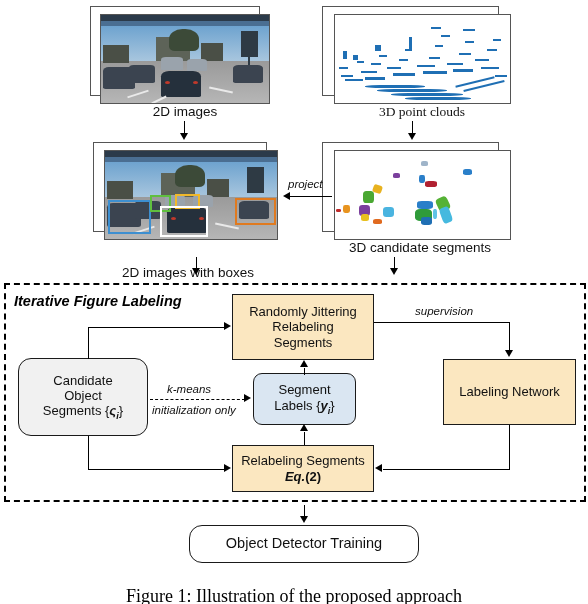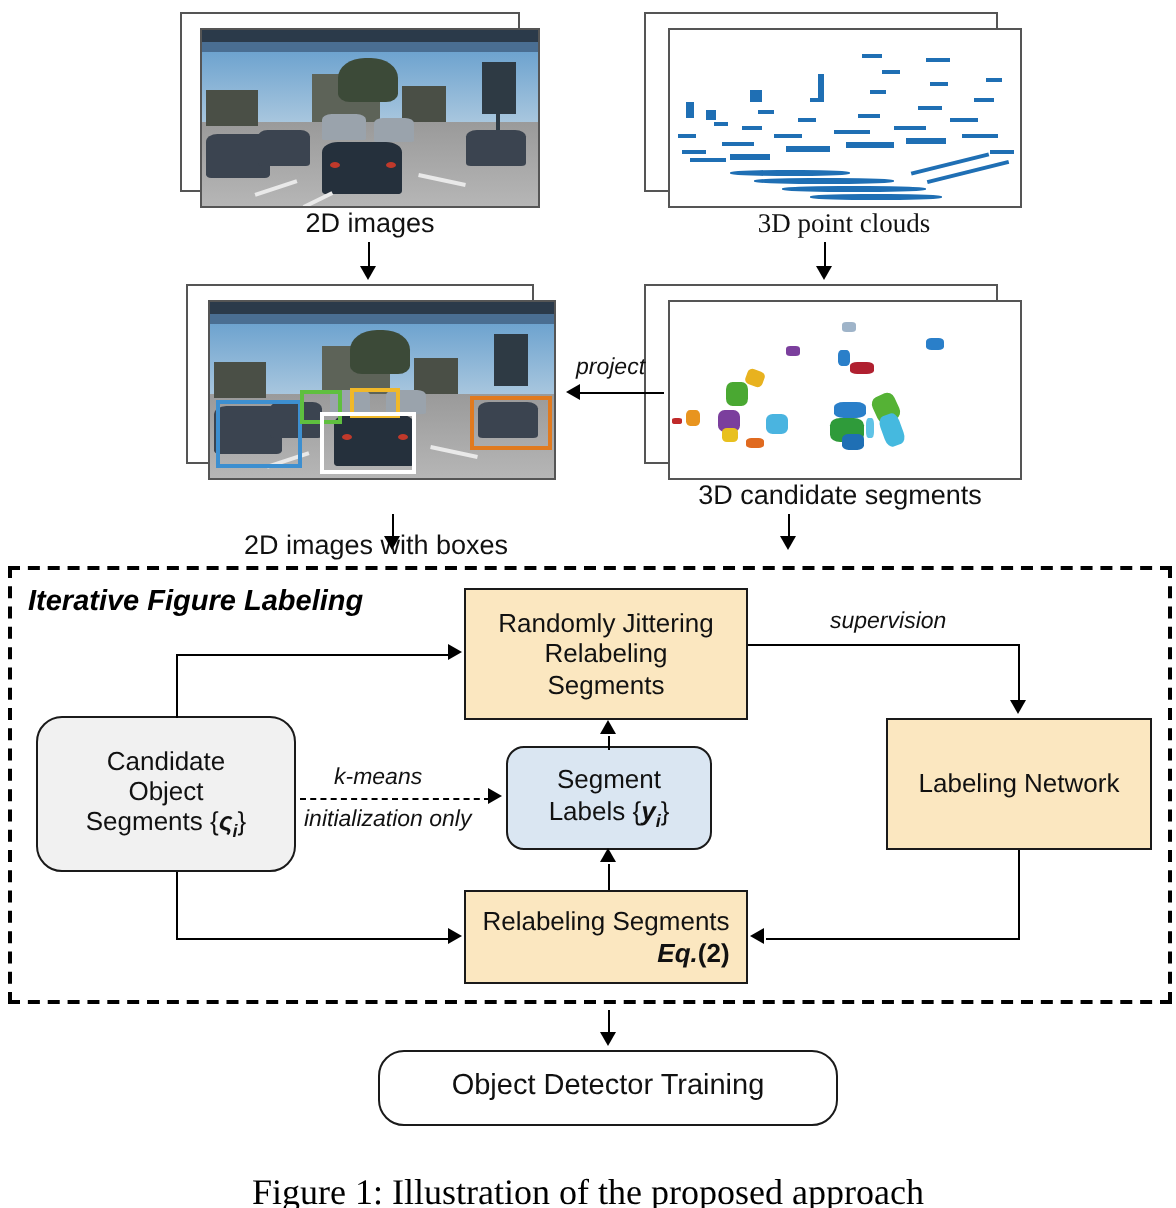--- a/index.html
+++ b/index.html
@@ -304,21 +304,21 @@
 
   <div class="node node-yellow" style="left:443px;top:359px;width:133px;height:66px;">
     <div>
       <div>Labeling Network</div>
     </div>
   </div>
 
   <div class="node node-yellow" style="left:232px;top:445px;width:142px;height:47px;">
     <div>
       <div>Relabeling Segments</div>
-      <div style="margin-top:1px;text-align:right;">
+      <div style="margin-top:1px;">
         <span class="eq">Eq.</span><span class="eqn">(2)</span>
       </div>
     </div>
   </div>
 
   <div class="ln-v" style="left:88px;top:327px;height:32px;"></div>
   <div class="ln-h" style="left:88px;top:327px;width:137px;"></div>
   <div class="arr arr-r" style="left:224px;top:322.4px;"></div>
 
   <div class="ln-v" style="left:88px;top:436px;height:33px;"></div>

